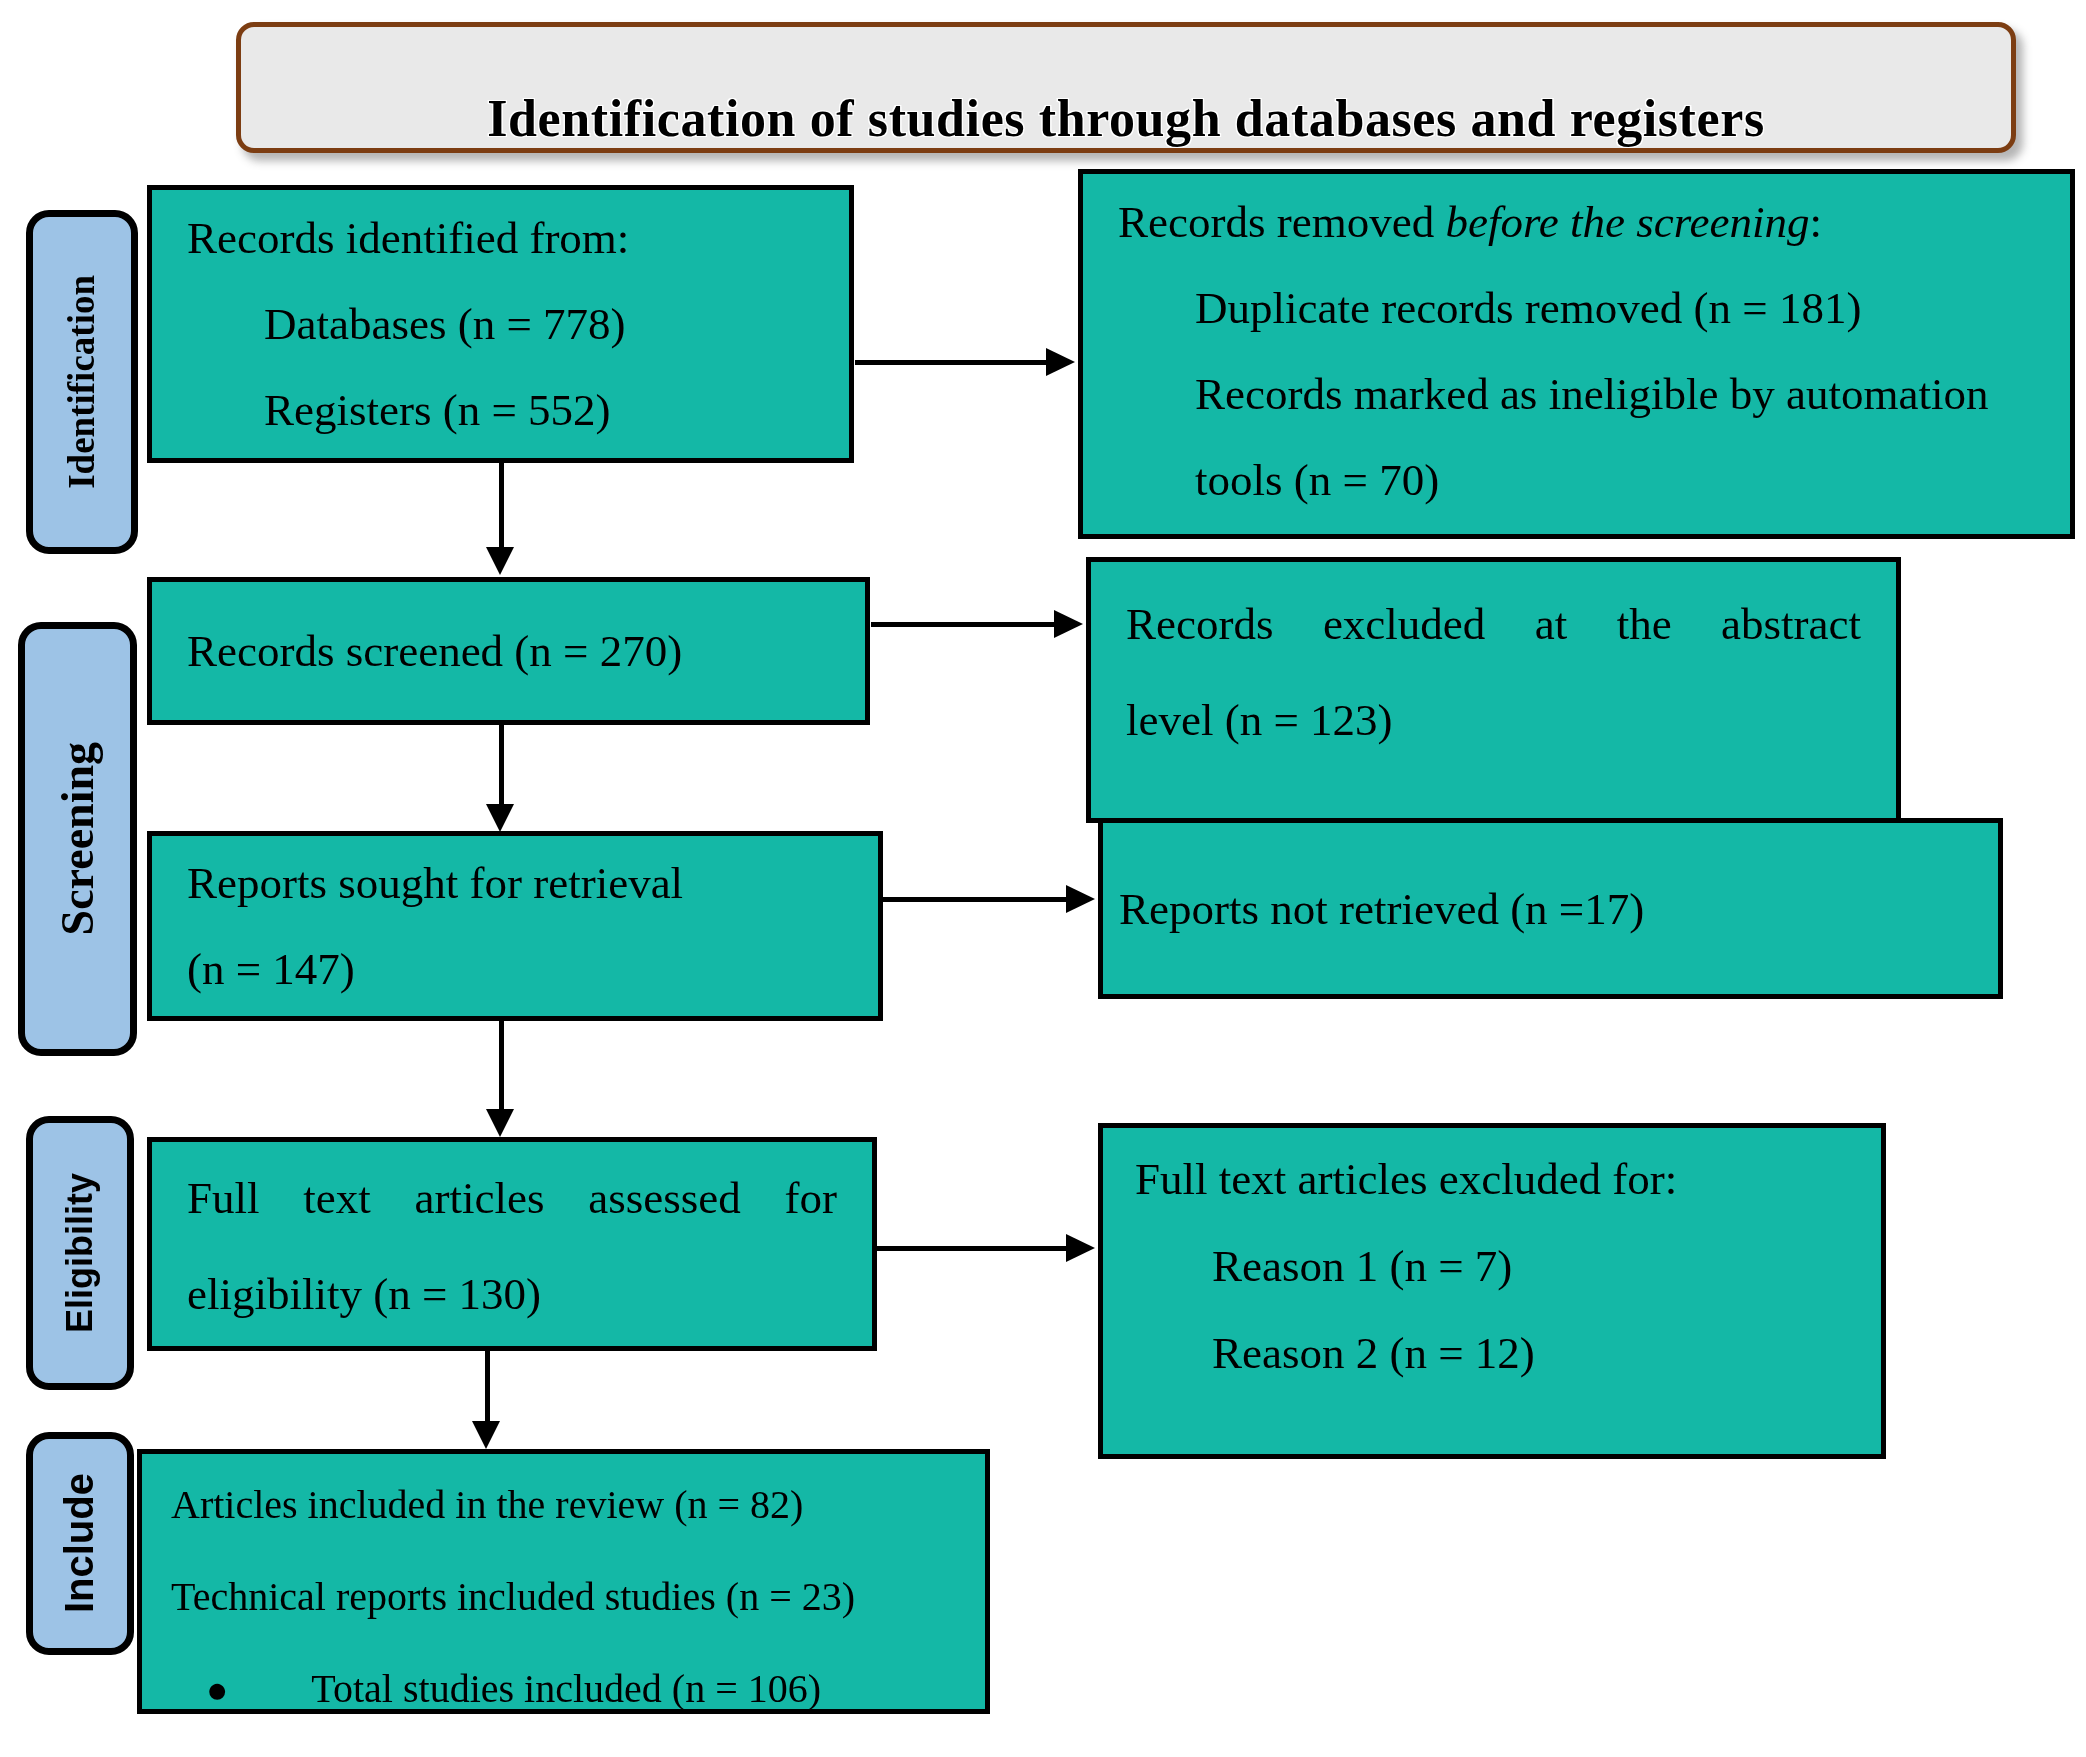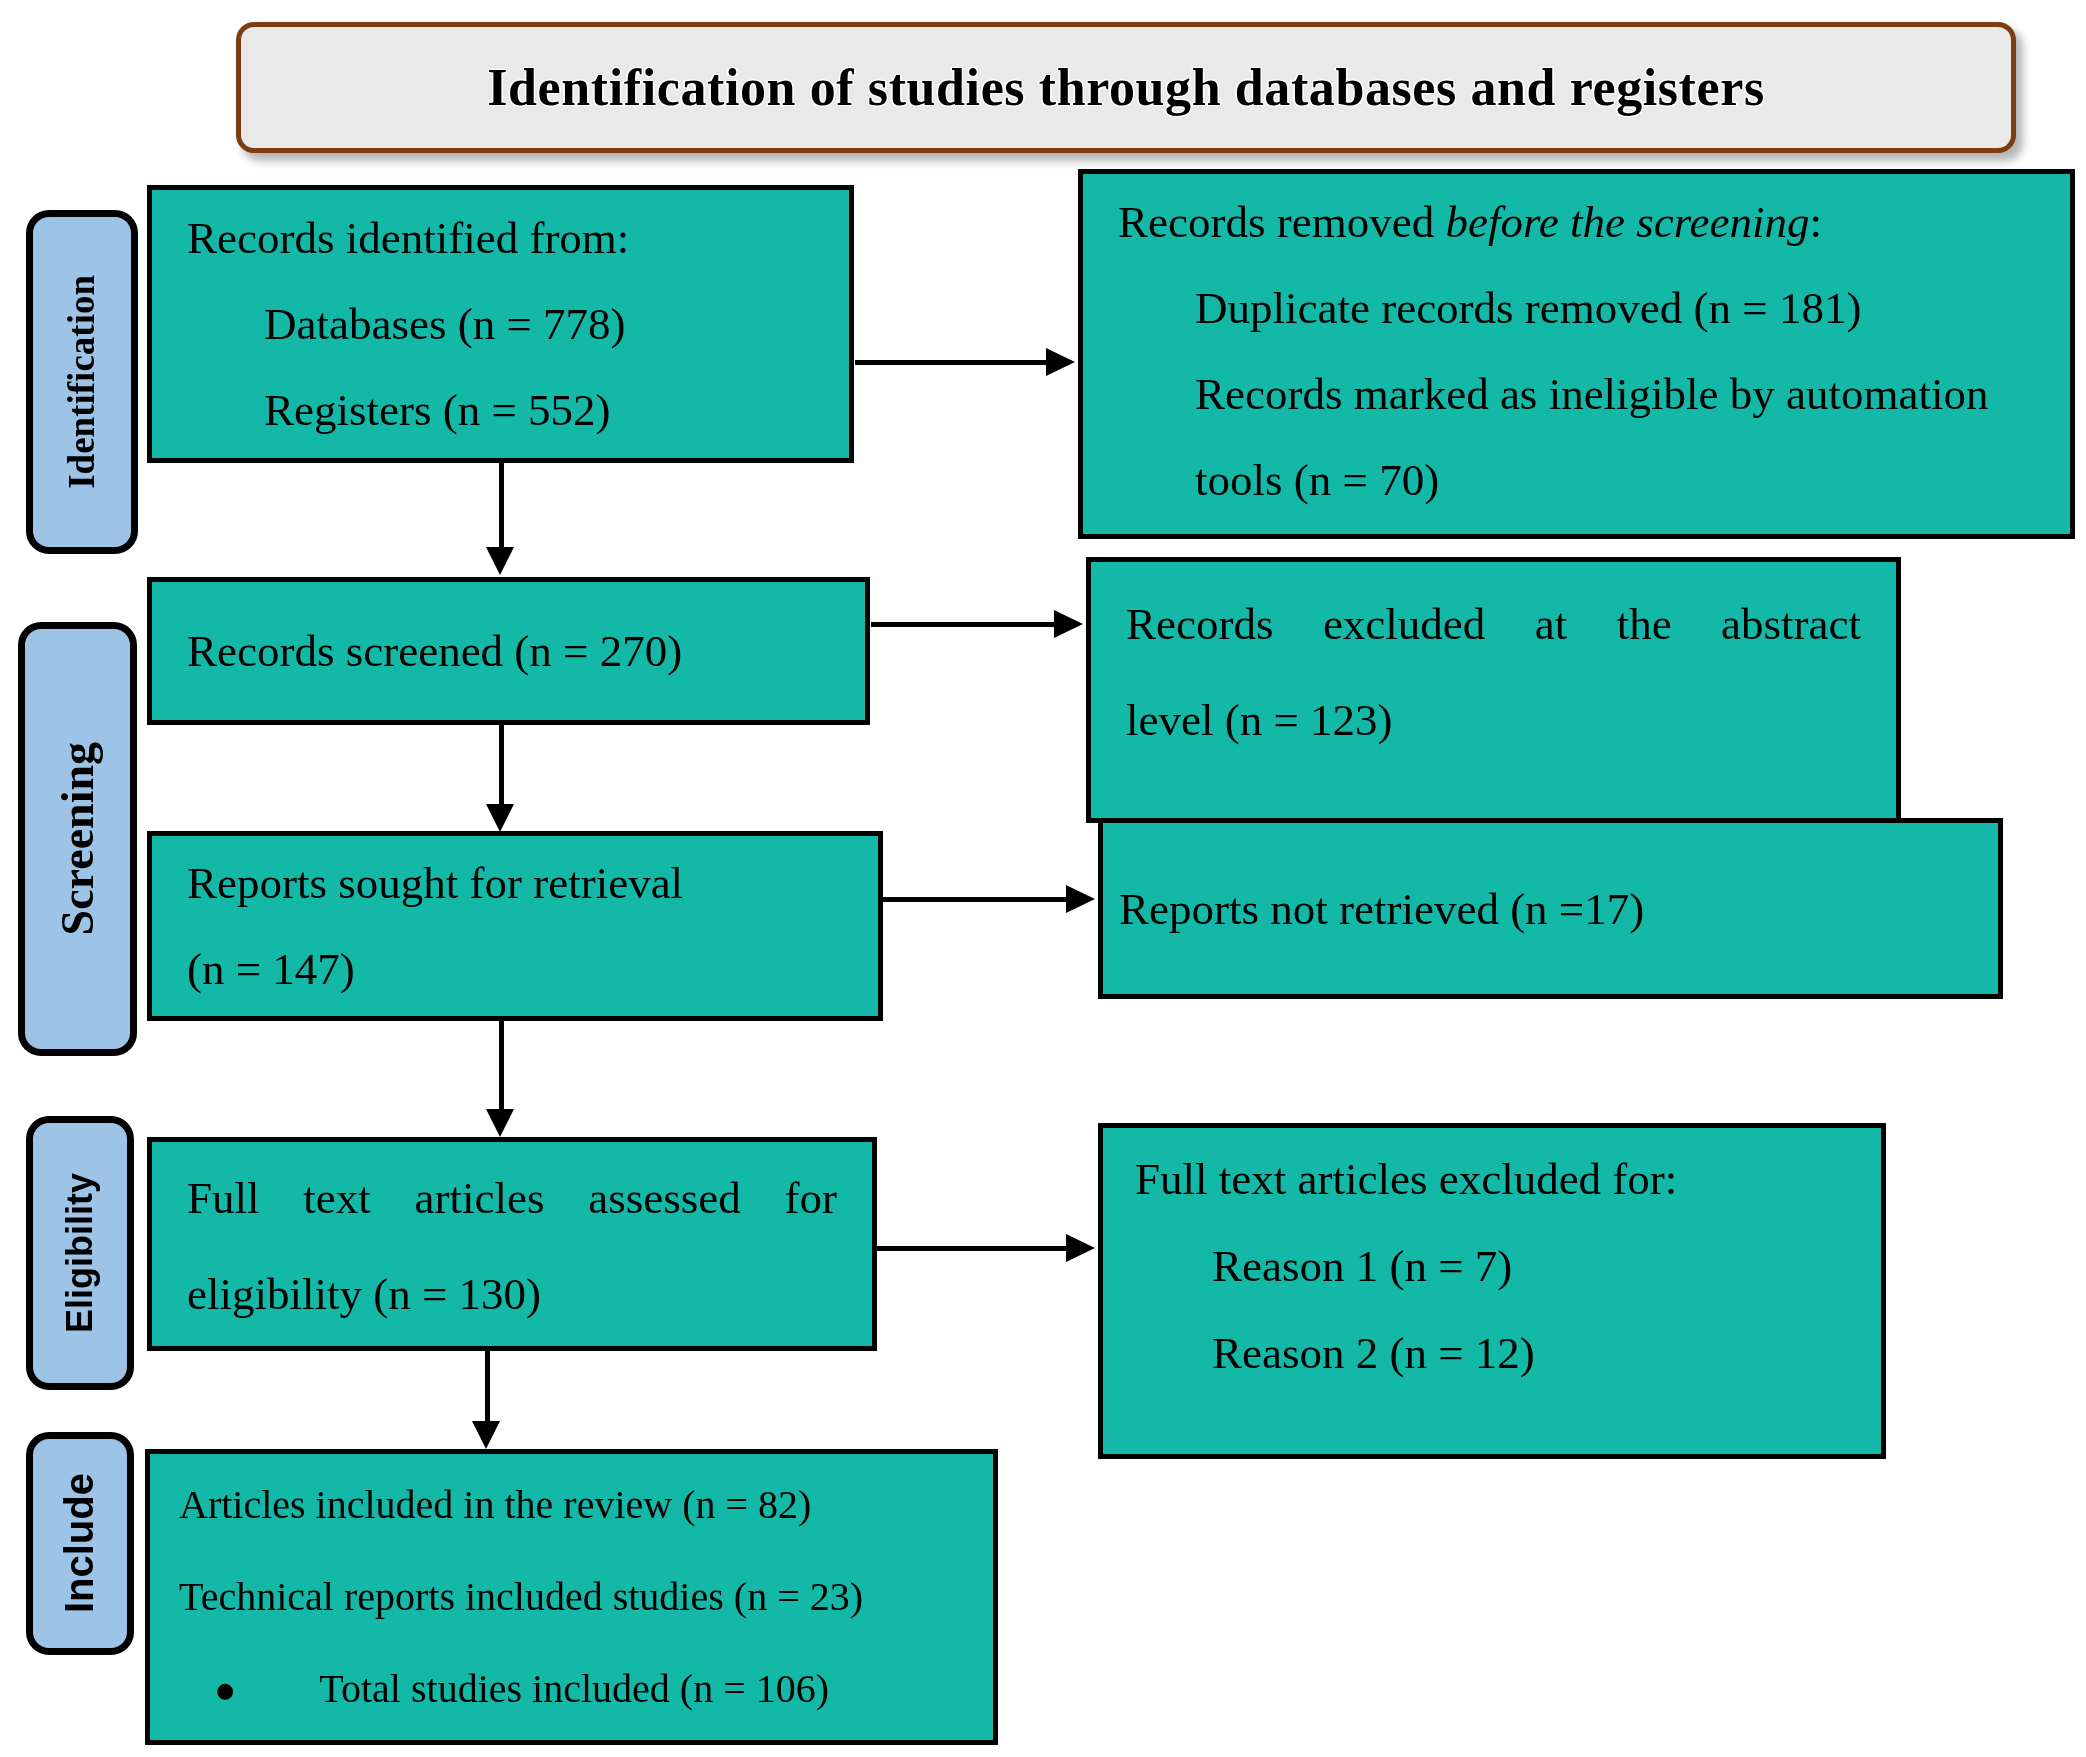--- a/index.html
+++ b/index.html
@@ -12,21 +12,21 @@
     overflow:hidden;
   }
 
   
   .title-banner {
     position:absolute; left:236px; top:22px; width:1780px; height:131px;
     background:#e9e9e9;
     border:5.7px solid #7c3d12;
     border-radius:18px;
     box-shadow:6.4px 7.7px 9px rgba(90,90,90,0.45);
-    display:flex; align-items:center; justify-content:center;
+    display:flex; align-items:flex-end; justify-content:center;
     box-sizing:border-box;
   }
   .title-banner .title-text {
     font-size:52px; font-weight:bold; letter-spacing:0.6px;
     text-shadow:1.3px 1.3px 0 #ffffff, -1.3px -1.3px 0 #ffffff, 1.3px -1.3px 0 #ffffff, -1.3px 1.3px 0 #ffffff;
   }
 
   
   .stage {
     position:absolute;
@@ -65,21 +65,21 @@
   .fbox .just { white-space:normal; text-align:justify; text-align-last:justify; }
 
   #box-records-identified { left:147px; top:185px;  width:707px; height:278px; padding:5.1px 25.5px 0 35px; }
   #box-records-removed    { left:1078px; top:169px; width:997px; height:370px; padding:5.1px 32px 0 35px; }
   #box-records-screened   { left:147px; top:577px;  width:723px; height:148px; display:flex; align-items:center; padding-left:35px; }
   #box-records-excluded   { left:1086px; top:557px; width:815px; height:266px; padding:14px 35px 0 35px; line-height:96px; }
   #box-reports-sought     { left:147px; top:831px; width:736px; height:190px; padding:3.8px 25.5px 0 35px; }
   #box-reports-notretrieved { left:1098px; top:818px; width:905px; height:181px; display:flex; align-items:center; padding-left:16px; }
   #box-fulltext-assessed  { left:147px; top:1137px; width:730px; height:214px; padding:7.7px 35px 0 35px; line-height:96px; }
   #box-fulltext-excluded  { left:1098px; top:1123px; width:788px; height:336px; padding:7.7px 32px 0 32px; line-height:87px; }
-  #box-articles-included  { left:145px; top:1449px; width:853px; height:296px; padding:5.1px 25.5px 0 29px; font-size:40px; line-height:92px; }
+  #box-articles-included  { left:137px; top:1449px; width:853px; height:265px; padding:5.1px 25.5px 0 29px; font-size:40px; line-height:92px; }
 
   .bullet-row { display:flex; align-items:baseline; }
   .bullet-glyph { padding-left:35px; font-size:37px; }
   .bullet-text { padding-left:83px; }
 
   
   .vline { position:absolute; width:4.5px;  background:#000; }
   .hline { position:absolute; height:4.5px; background:#000; }
   .ah-down {
     position:absolute; width:0; height:0;

